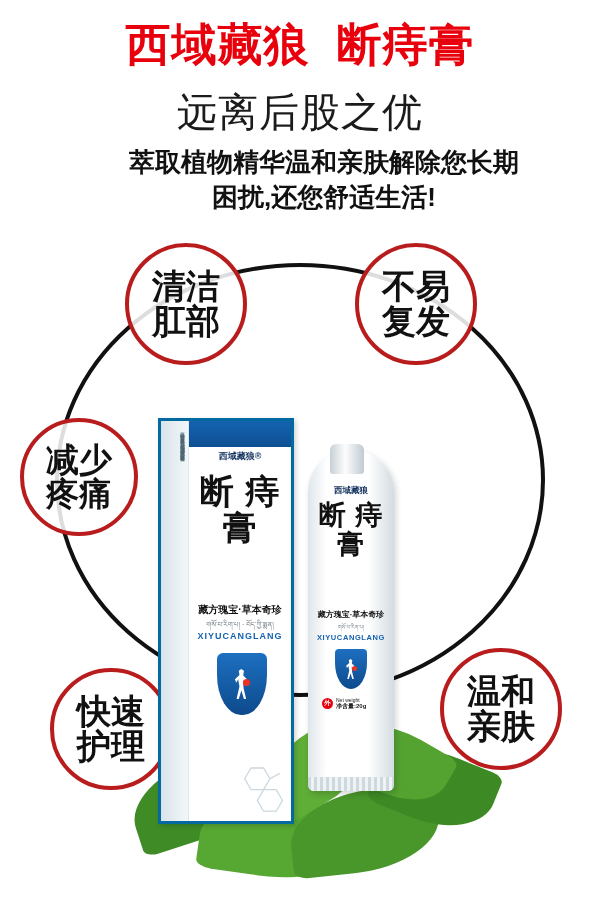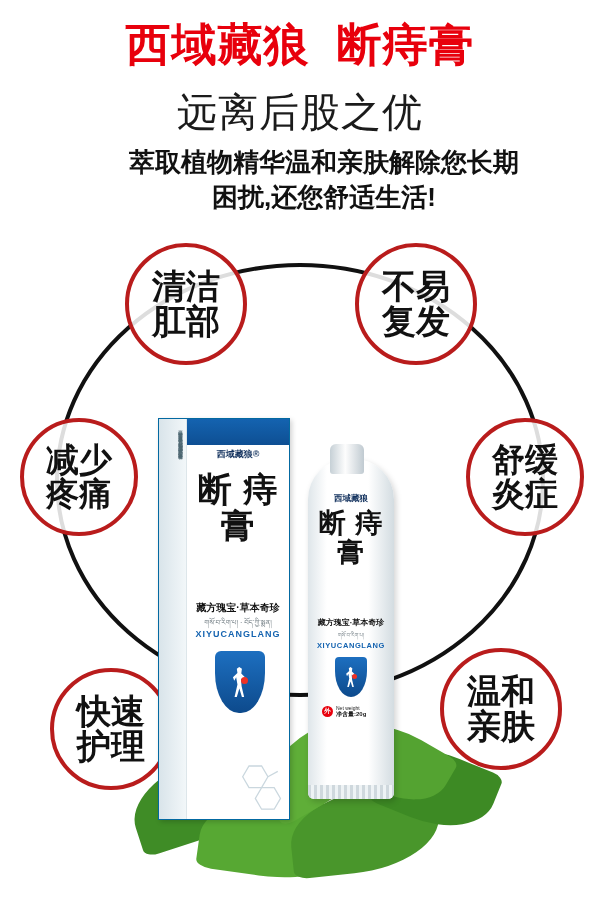--- a/index.html
+++ b/index.html
@@ -64,21 +64,21 @@
   .leaf.l2{left:60px;top:398px;width:160px;height:80px;transform:rotate(8deg);background:#57a833;}
   .leaf.l3{left:150px;top:390px;width:150px;height:82px;transform:rotate(-6deg);background:#49962b;}
   .leaf.l4{left:235px;top:352px;width:120px;height:72px;transform:rotate(22deg);background:#3d8a24;}
   .leaf.l5{left:118px;top:332px;width:120px;height:70px;transform:rotate(-30deg);background:#5fae38;}
   .leaf.l6{left:200px;top:330px;width:110px;height:66px;transform:rotate(30deg);background:#54a331;}
 
   
   .box{
     position:absolute;left:18px;top:18px;width:130px;height:400px;
     background:#ffffff;
-    border:1px solid #0369a1;
+    border:3px solid #0369a1;
     box-shadow:2px 2px 5px rgba(0,0,0,.18);
     overflow:hidden;
   }
   .box-side{
     position:absolute;left:0;top:0;width:28px;height:400px;
     background:linear-gradient(90deg,#d9e4ea,#f2f7f9);
     border-right:1px solid #dde6ea;
     writing-mode:vertical-rl;
     font-size:4.5px;color:#4b6570;line-height:1.9;
     padding:8px 2px;box-sizing:border-box;
@@ -130,21 +130,21 @@
     font-size:9px;display:flex;align-items:center;justify-content:center;font-weight:bold;
   }
   .netlabel{font-size:7.5px;color:#222;line-height:1.25;}
   .netlabel b{font-size:9px;font-weight:bold;display:block;}
   .molecule{
     position:absolute;right:4px;bottom:8px;width:54px;height:54px;opacity:.55;
   }
 
   
   .tube{
-    position:absolute;left:168px;top:59px;width:86px;height:340px;
+    position:absolute;left:168px;top:51px;width:86px;height:340px;
     background:linear-gradient(90deg,#dfe6ea 0%,#ffffff 22%,#ffffff 70%,#d3dce1 100%);
     border-radius:40px 40px 6px 6px;
     box-shadow:2px 3px 6px rgba(0,0,0,.18);
     overflow:hidden;
   }
   .tube-cap{
     position:absolute;left:26px;top:-26px;width:34px;height:30px;
     background:linear-gradient(90deg,#c6d0d6,#fdfdfd 45%,#c0cad1);
     border-radius:6px 6px 3px 3px;
   }
@@ -196,22 +196,20 @@
   <svg class="ring" viewBox="0 0 600 560">
     <ellipse cx="300" cy="250" rx="243" ry="215" fill="none" stroke="#111" stroke-width="4"></ellipse>
   </svg>
 
   <div class="bubble b-top-left">清洁
 肛部</div>
   <div class="bubble b-top-right">不易
 复发</div>
   <div class="bubble b-mid-left">减少
 疼痛</div>
-  <div class="bubble b-mid-right">舒缓
-炎症</div>
   <div class="bubble b-bot-left">快速
 护理</div>
   <div class="bubble b-bot-right">温和
 亲肤</div>
 
   <div class="photo">
 
     <div>
       <div class="leaf l1"></div>
       <div class="leaf l2"></div>

